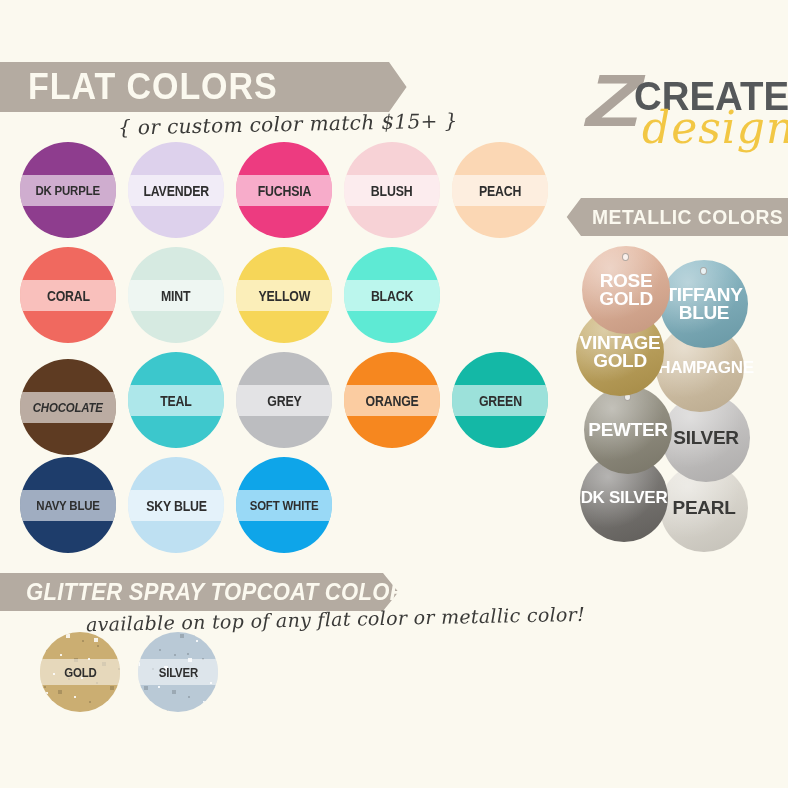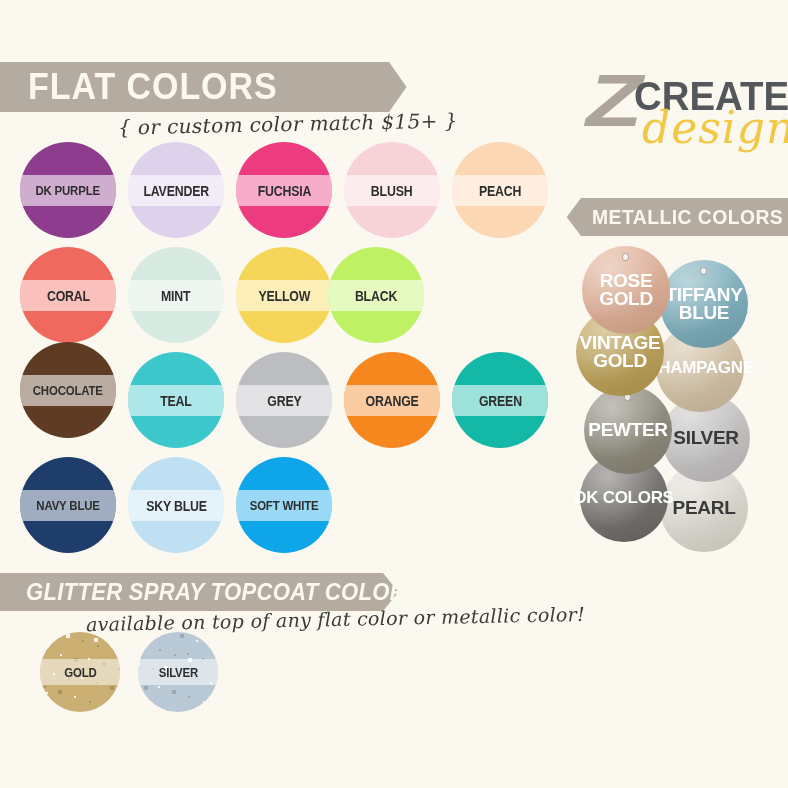--- a/index.html
+++ b/index.html
@@ -328,26 +328,26 @@
       <div class="swatch" style="left: 108px; top: 105px; background: rgb(214, 234, 225);">
         <div class="swatch-label-band">
           <span class="swatch-label">MINT</span>
         </div>
       </div>
       <div class="swatch" style="left: 216px; top: 105px; background: rgb(246, 214, 88);">
         <div class="swatch-label-band">
           <span class="swatch-label">YELLOW</span>
         </div>
       </div>
-      <div class="swatch" style="left: 308px; top: 105px; background: #bef264;">
+      <div class="swatch" style="left: 324px; top: 105px; background: #5eead4;">
         <div class="swatch-label-band">
           <span class="swatch-label">BLACK</span>
         </div>
       </div>
-      <div class="swatch" style="left: 0px; top: 200px; background: rgb(94, 59, 34);">
+      <div class="swatch" style="left: 0px; top: 217px; background: rgb(94, 59, 34); font-style: italic;">
         <div class="swatch-label-band">
           <span class="swatch-label wide">CHOCOLATE</span>
         </div>
       </div>
       <div class="swatch" style="left: 108px; top: 210px; background: rgb(60, 199, 204);">
         <div class="swatch-label-band">
           <span class="swatch-label">TEAL</span>
         </div>
       </div>
       <div class="swatch" style="left: 216px; top: 210px; background: rgb(188, 189, 192);">
@@ -430,21 +430,21 @@
         <div class="disc-face" style="background: radial-gradient(circle at 32% 26%, rgba(255, 255, 255, 0.42), rgba(255, 255, 255, 0) 58%), linear-gradient(160deg, rgba(255, 255, 255, 0.2), rgba(0, 0, 0, 0.14)), rgb(201, 199, 198);"></div>
         <div class="disc-hole"></div>
         <div class="disc-text dark">
           <div>SILVER</div>
         </div>
       </div>
       <div class="disc" style="left: 4px; top: 208px; z-index: 2;">
         <div class="disc-face" style="background: radial-gradient(circle at 32% 26%, rgba(255, 255, 255, 0.42), rgba(255, 255, 255, 0) 58%), linear-gradient(160deg, rgba(255, 255, 255, 0.2), rgba(0, 0, 0, 0.14)), rgb(111, 108, 104);"></div>
         <div class="disc-hole"></div>
         <div class="disc-text light sm">
-          <div>DK COLORS</div>
+          <div>DK SILVER</div>
         </div>
       </div>
       <div class="disc" style="left: 84px; top: 218px; z-index: 1;">
         <div class="disc-face" style="background: radial-gradient(circle at 32% 26%, rgba(255, 255, 255, 0.42), rgba(255, 255, 255, 0) 58%), linear-gradient(160deg, rgba(255, 255, 255, 0.2), rgba(0, 0, 0, 0.14)), rgb(228, 224, 214);"></div>
         <div class="disc-hole"></div>
         <div class="disc-text dark">
           <div>PEARL</div>
         </div>
       </div>
     </div>

